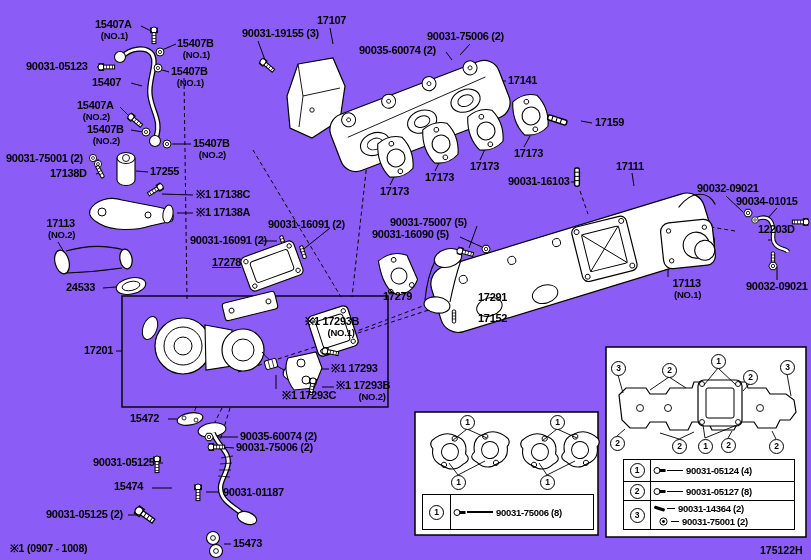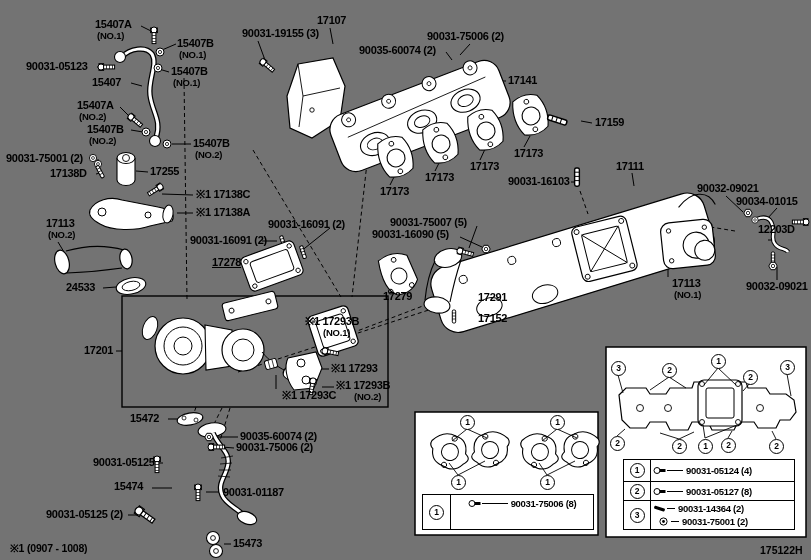--- a/index.html
+++ b/index.html
@@ -1,30 +1,30 @@
 <!DOCTYPE html>
 <html><head>
 <meta charset="utf-8">
 <style>
   html,body{margin:0;padding:0;background:#fff;}
-  .canvas{position:relative;width:811px;height:560px;background:#737373;overflow:hidden;
-          font-family:"Liberation Sans",sans-serif;}
+  .canvas{position:relative;width:811px;height:560px;background:#8b5cf6;overflow:hidden;
+          font-family:"Liberation Sans",sans-serif;text-align:center;}
   svg.art{position:absolute;left:0;top:0;}
   .lbl{position:absolute;color:#000;font-weight:bold;font-size:11px;line-height:11px;
        letter-spacing:-0.3px;white-space:nowrap;}
   .lbl .sub{font-size:9.5px;line-height:10px;margin-top:1px;letter-spacing:-0.2px;}
   .callout{position:absolute;width:13px;height:13px;border:1.4px solid #000;border-radius:50%;
            background:#fff;color:#000;font-size:8.5px;font-weight:bold;line-height:1;
            display:flex;align-items:center;justify-content:center;z-index:3;}
   .legend-box{position:absolute;border:1.5px solid #000;background:#fff;display:flex;z-index:4;}
   .lg-keycol{display:flex;flex-direction:column;justify-content:space-around;align-items:center;
              border-right:1.2px solid #000;}
   .key{width:13px;height:13px;border:1.3px solid #000;border-radius:50%;background:#fff;
        font-size:8.5px;font-weight:bold;line-height:1;display:flex;align-items:center;justify-content:center;}
-  .lg-rows{display:flex;flex-direction:row;justify-content:center;flex:1;padding:1px 2px;}
+  .lg-rows{display:flex;flex-direction:column;justify-content:center;flex:1;padding:1px 2px;}
   .lg-row{display:flex;align-items:center;height:15px;font-size:9.5px;font-weight:bold;
           letter-spacing:-0.3px;color:#000;white-space:nowrap;}
   .lg-row .dash{display:inline-block;height:1.2px;background:#000;margin:0 3px 0 1px;}
   .cov-row{display:flex;align-items:center;border-top:1.2px solid #000;}
   .cov-row:first-child{border-top:none;}
   .cov-keycell{width:26px;align-self:stretch;display:flex;align-items:center;justify-content:center;
                border-right:1.2px solid #000;}
   .cov-lines{display:flex;flex-direction:column;justify-content:center;padding:1px 2px;}
   .footer-note{position:absolute;left:10px;top:541px;font-size:10.5px;font-weight:bold;color:#000;
                letter-spacing:-0.2px;}

